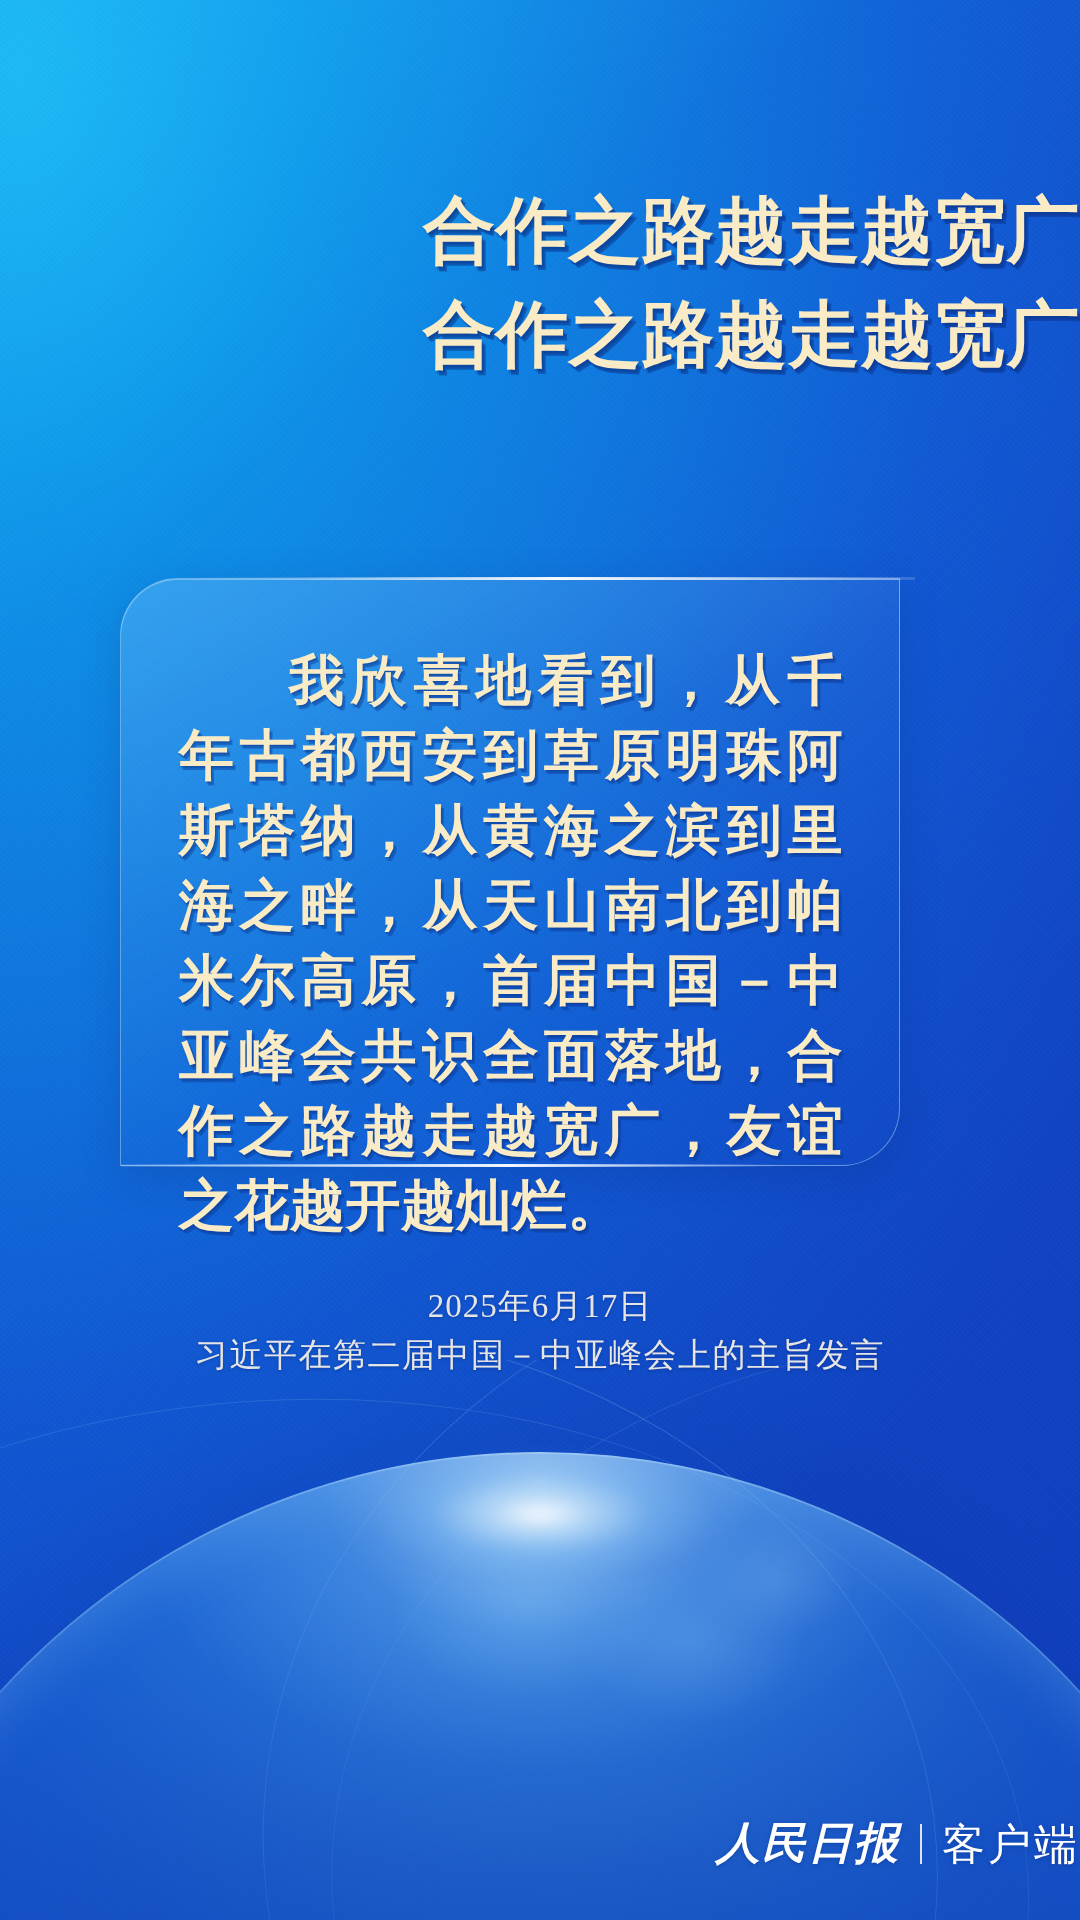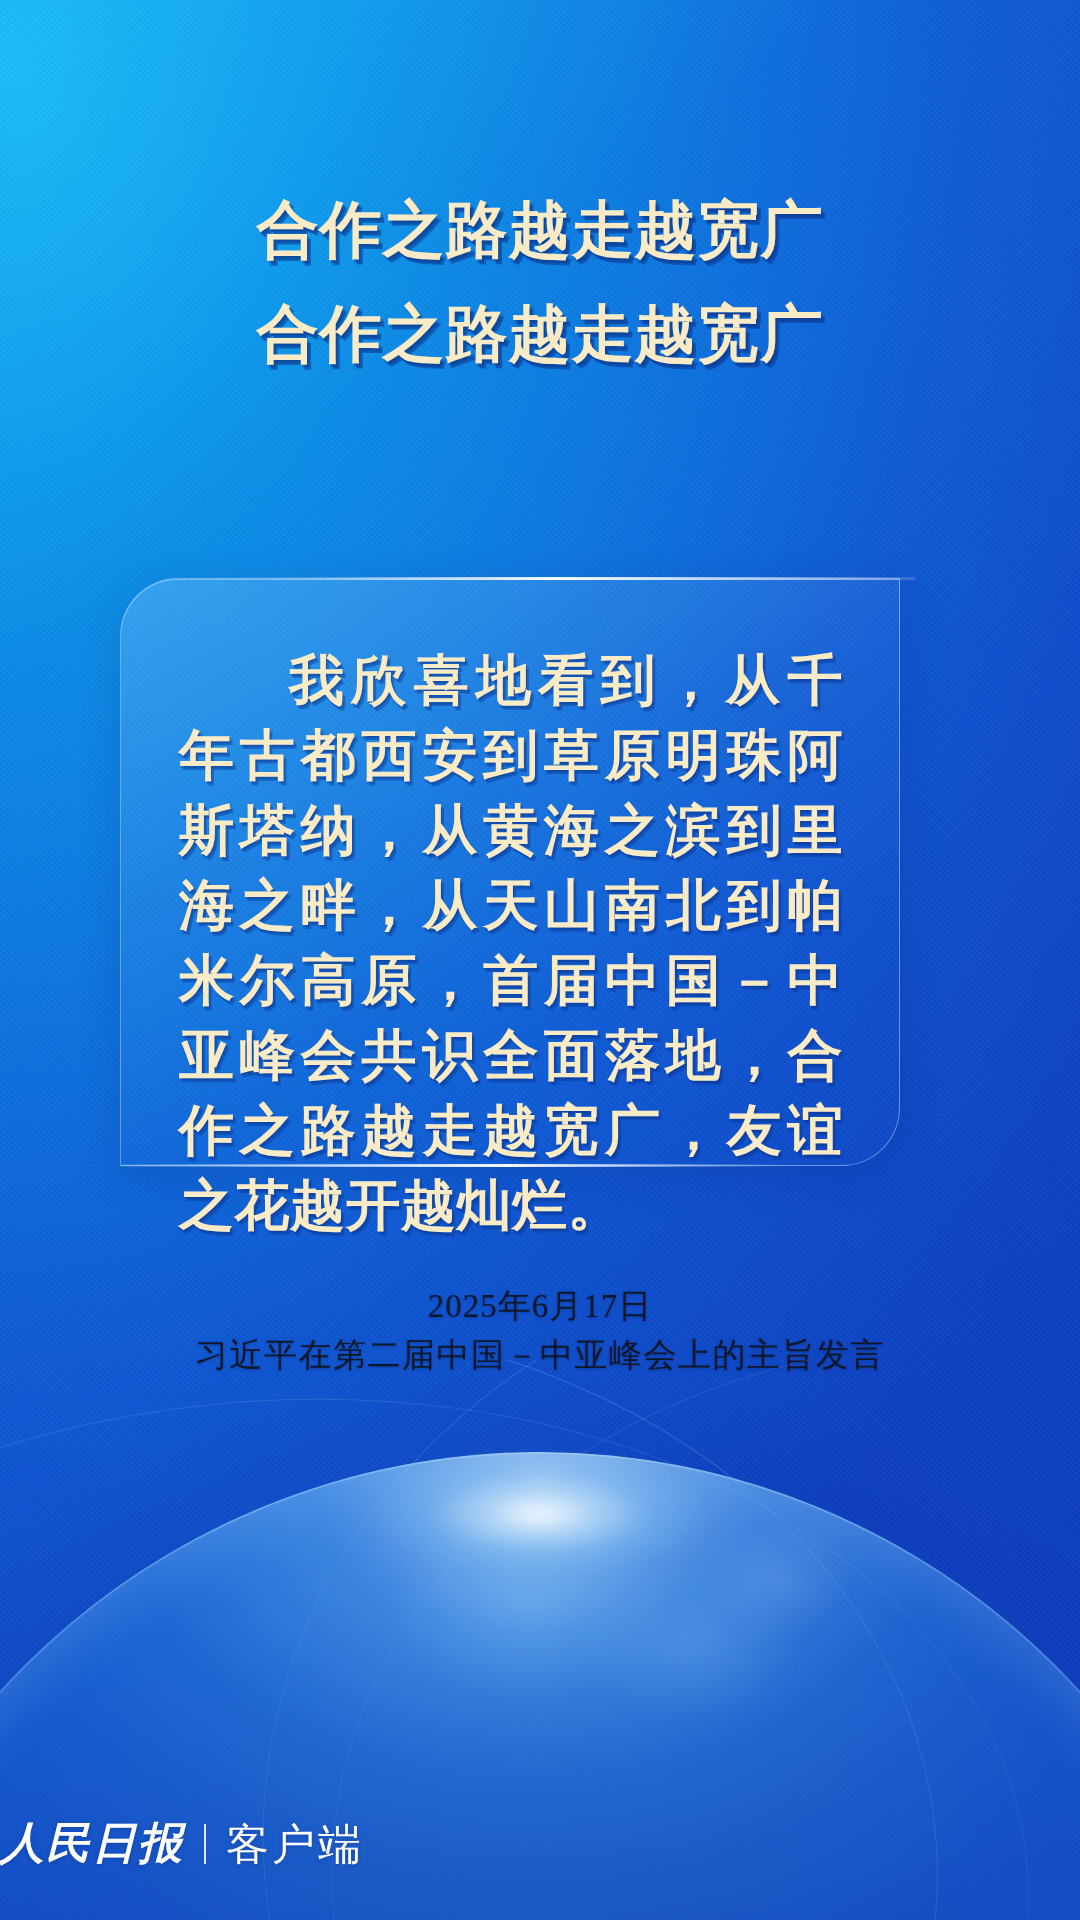--- a/index.html
+++ b/index.html
@@ -47,28 +47,29 @@
 
   
   .title-block {
     position:absolute;
     left:0; right:0; top:178px;
     text-align:center;
   }
   .title-line {
     font-family:"Liberation Sans", "DejaVu Sans", sans-serif;
     font-weight:bold;
-    font-size:62px;
+    font-size:72px;
     line-height:104px;
     letter-spacing:1px;
     color:#f9ebc6;
     text-shadow:
        4px 5px 0 rgba(10,52,140,.50),
        2px 3px 2px rgba(8,40,120,.45);
     white-space:nowrap;
+    text-align:right;
   }
 
   
   .quote-card {
     position:absolute;
     left:120px; top:578px;
     width:780px; height:588px;
     border-radius:58px 0 58px 0;
     background:
       linear-gradient(160deg, rgba(255,255,255,.115) 0%, rgba(255,255,255,.03) 38%, rgba(255,255,255,0) 70%),
@@ -120,21 +121,21 @@
       3px 4px 0 rgba(12,58,150,.42),
       1px 2px 2px rgba(8,40,120,.40);
   }
 
   
   .attribution {
     position:absolute;
     left:0; right:0; top:1282px;
     text-align:center;
     font-family:"Liberation Serif", "DejaVu Serif", serif;
-    color:#0f172a;
+    color:#e5e5e5;
   }
   .attr-date {
     font-size:33px;
     line-height:48px;
     letter-spacing:1px;
     text-shadow:0 1px 3px rgba(6,36,110,.45);
   }
   .attr-source {
     font-size:33px;
     line-height:50px;
@@ -201,21 +202,21 @@
   .ray.r2 { left:-470px; top:40px;   width:1500px; height:1050px; transform:rotate(-4deg); border-color:rgba(190,230,255,.14); }
   .ray.r3 { left:260px;  top:-120px; width:1500px; height:1260px; transform:rotate(9deg);  border-color:rgba(190,230,255,.16); }
   .ray.r4 { left:330px;  top:-20px;  width:1400px; height:1120px; transform:rotate(6deg);  border-color:rgba(190,230,255,.11); }
 
   
   .logo {
     position:absolute;
     left:0; right:0; bottom:52px;
     display:flex;
     align-items:center;
-    justify-content:flex-start;
+    justify-content:flex-end;
     gap:20px;
   }
   .logo-mark {
     font-family:"Liberation Serif", "DejaVu Serif", serif;
     font-style:italic;
     font-weight:bold;
     font-size:44px;
     line-height:48px;
     letter-spacing:2px;
     color:#ffffff;

